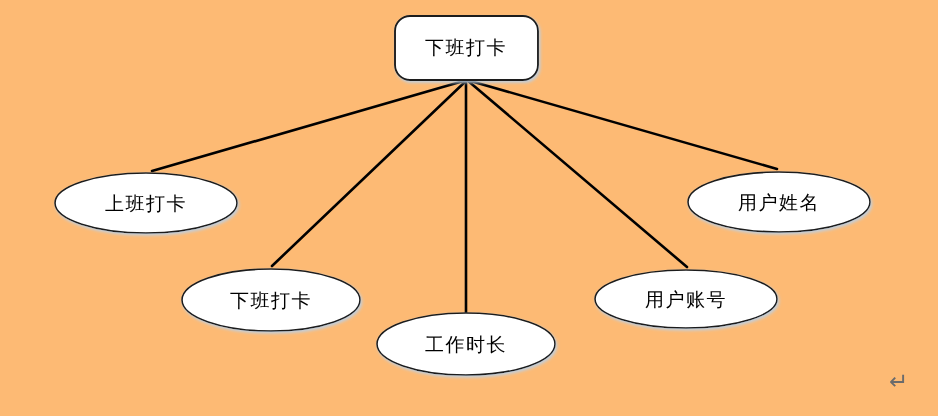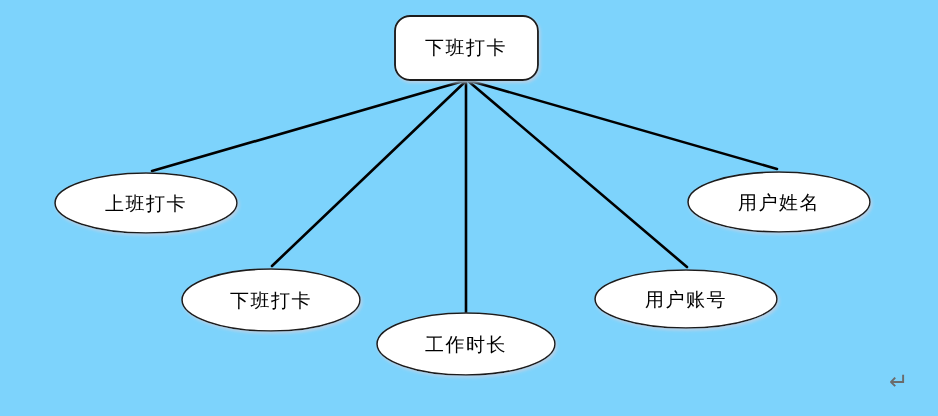--- a/index.html
+++ b/index.html
@@ -8,21 +8,21 @@
     width: 938px;
     height: 416px;
     background: #ffffff;
     overflow: hidden;
     font-family: "Liberation Serif", "DejaVu Serif", serif;
   }
   .page {
     position: relative;
     width: 938px;
     height: 416px;
-    background: #7dd3fc;
+    background: #fdba74;
   }
   svg { display: block; }
   .node-shape {
     fill: #ffffff;
     stroke-width: 1.6px;
   }
   .root-shape {
     fill: #ffffff;
     stroke-width: 1.9px;
   }

